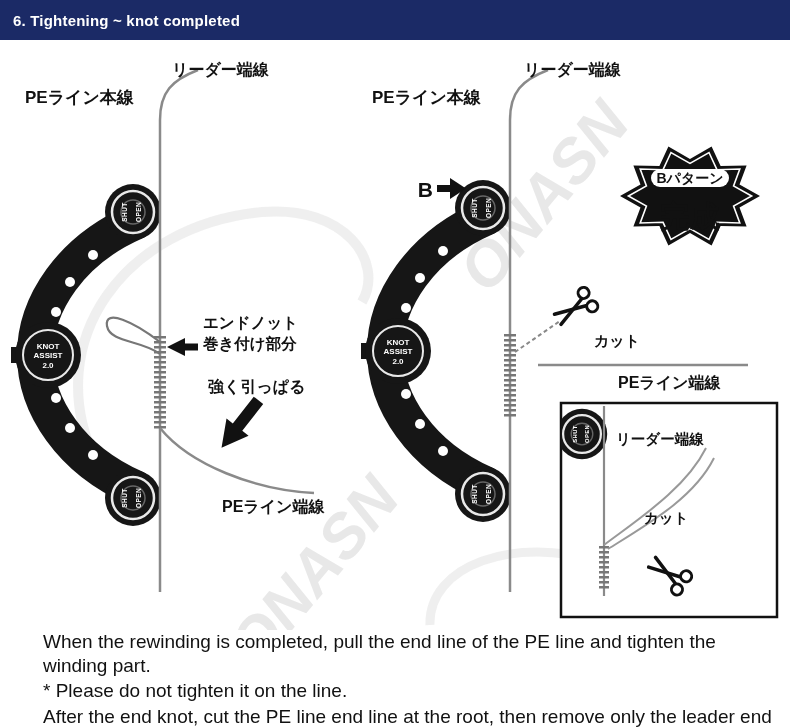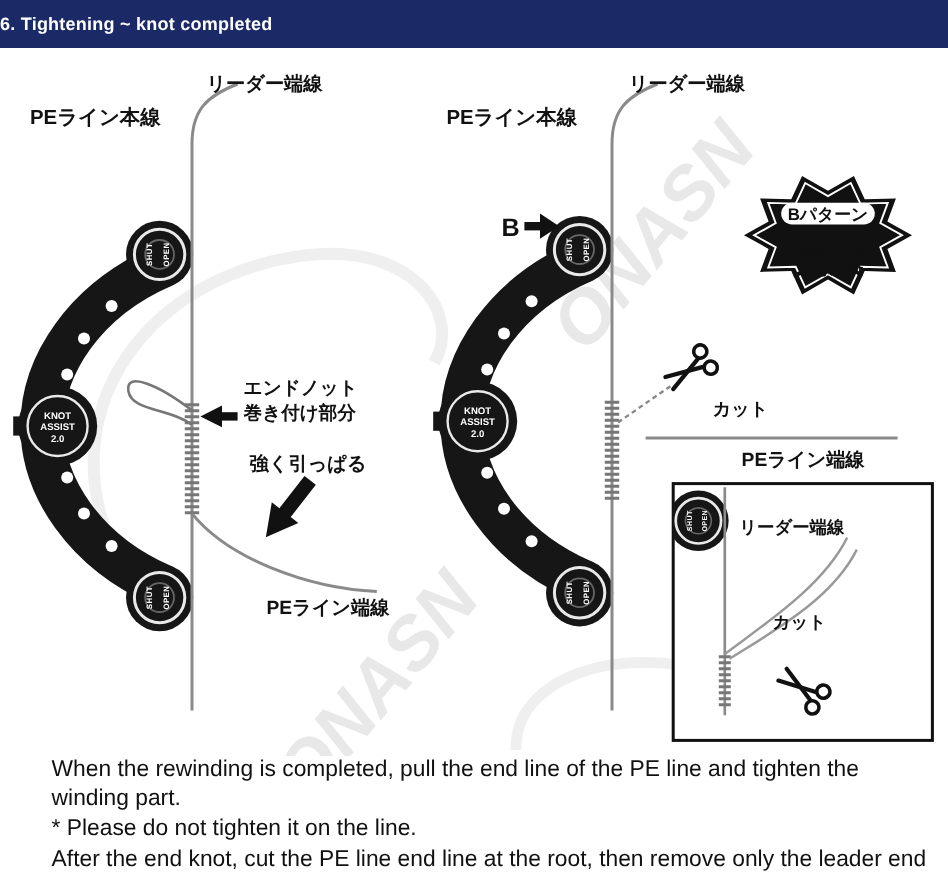--- a/index.html
+++ b/index.html
@@ -1,18 +1,18 @@
 <!DOCTYPE html>
 <html><head>
 <meta charset="utf-8">
 <style>
   html,body{margin:0;padding:0;background:#fff;}
   body{width:790px;height:728px;overflow:hidden;font-family:"Liberation Sans",sans-serif;}
   .page{position:relative;width:790px;height:728px;background:#fff;}
-  .header{position:absolute;top:0;left:0;width:790px;height:40px;background:#1b2a66;display:flex;align-items:center;box-sizing:border-box;}
+  .header{position:absolute;top:0;left:0;width:790px;height:40px;background:#1b2a66;display:flex;align-items:center;box-sizing:border-box;padding-left:13px;}
   .header .title{color:#fff;font-weight:bold;font-size:15px;letter-spacing:.2px;}
   svg{position:absolute;top:40px;left:0;}
   .lbl{font-family:"Liberation Sans",sans-serif;font-weight:bold;fill:#111;}
   .kt{font-family:"Liberation Sans",sans-serif;font-size:6.5px;font-weight:bold;fill:#fff;text-anchor:middle;letter-spacing:.4px;}
   .ct{font-family:"Liberation Sans",sans-serif;font-size:8px;font-weight:bold;fill:#fff;text-anchor:middle;}
   .wm{font-family:"Liberation Sans",sans-serif;font-weight:bold;font-style:italic;fill:#d6d6d6;text-anchor:middle;}
   .footer{position:absolute;top:630px;left:12px;right:10px;color:#111;font-size:19px;line-height:1.24;margin-left:31px;}
   .footer p{margin:0 0 2px 0;}
 </style>
 </head>

